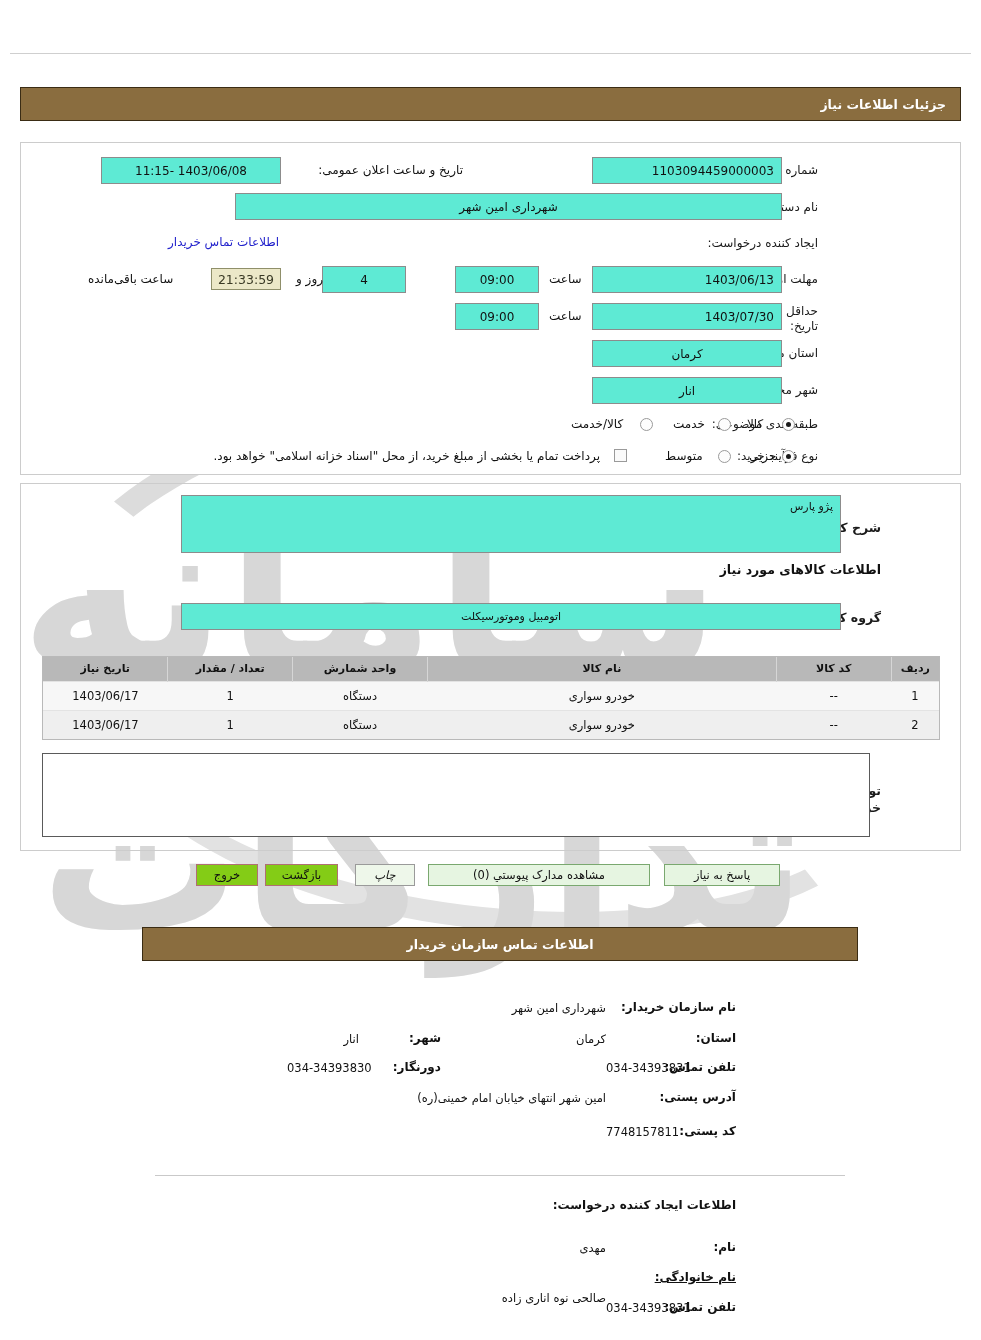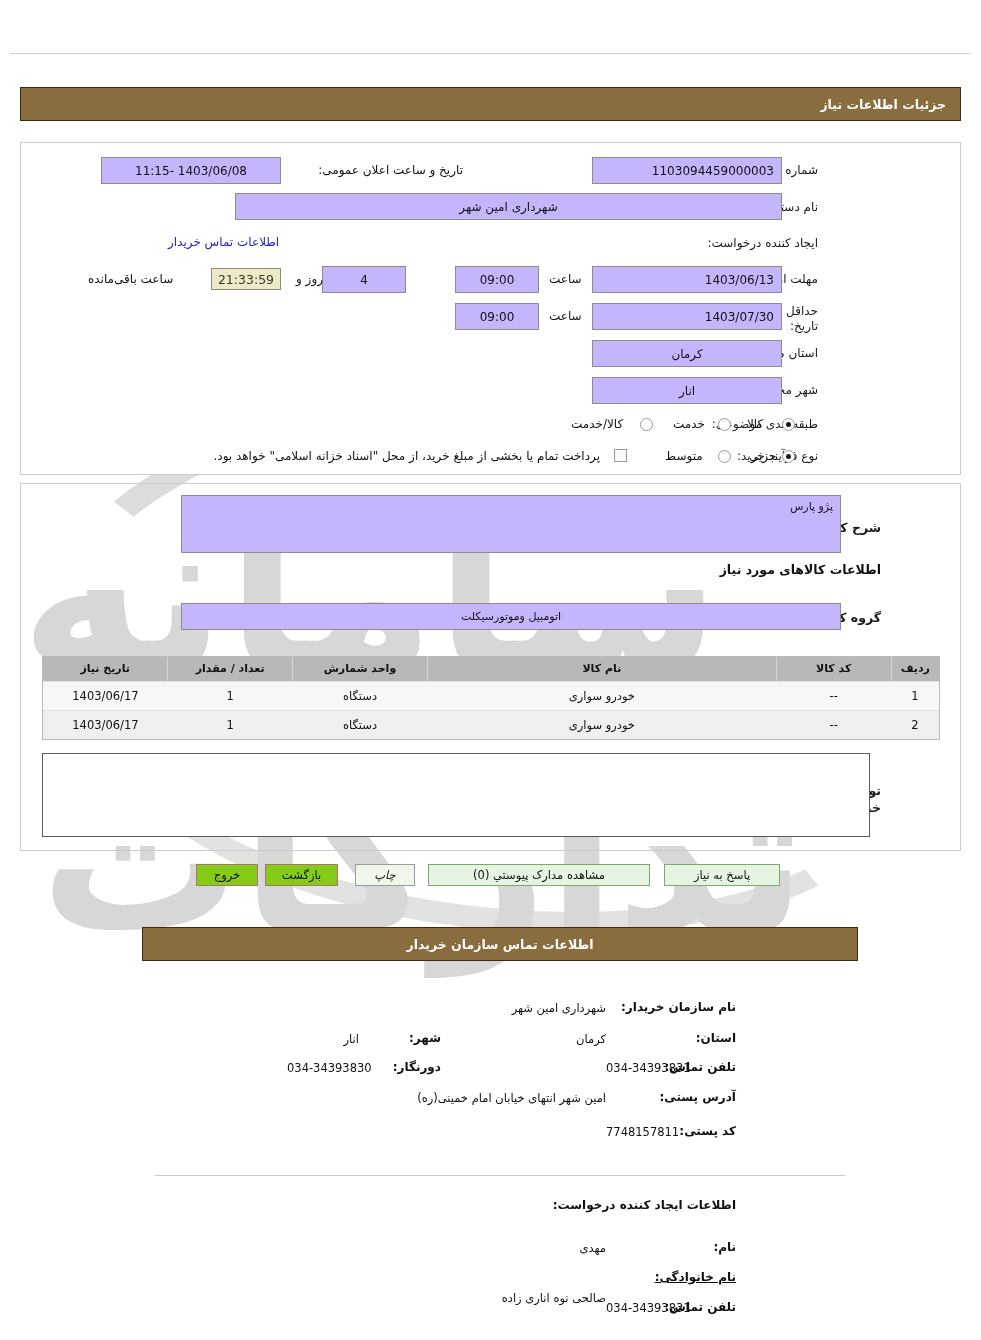--- a/index.html
+++ b/index.html
@@ -95,21 +95,21 @@
     position: absolute;
     font-size: 12px;
     color: #1a1a1a;
     text-align: right;
     line-height: 15px;
     z-index: 4;
   }
   .fld {
     position: absolute;
     border: 1px solid #8c8c8c;
-    background: #c4b5fd;
+    background: #5eead4;
     font-size: 12px;
     color: #111;
     display: flex;
     align-items: center;
     justify-content: flex-start;
     padding: 0 7px;
     height: 27px;
     z-index: 4;
     text-align: right;
   }

